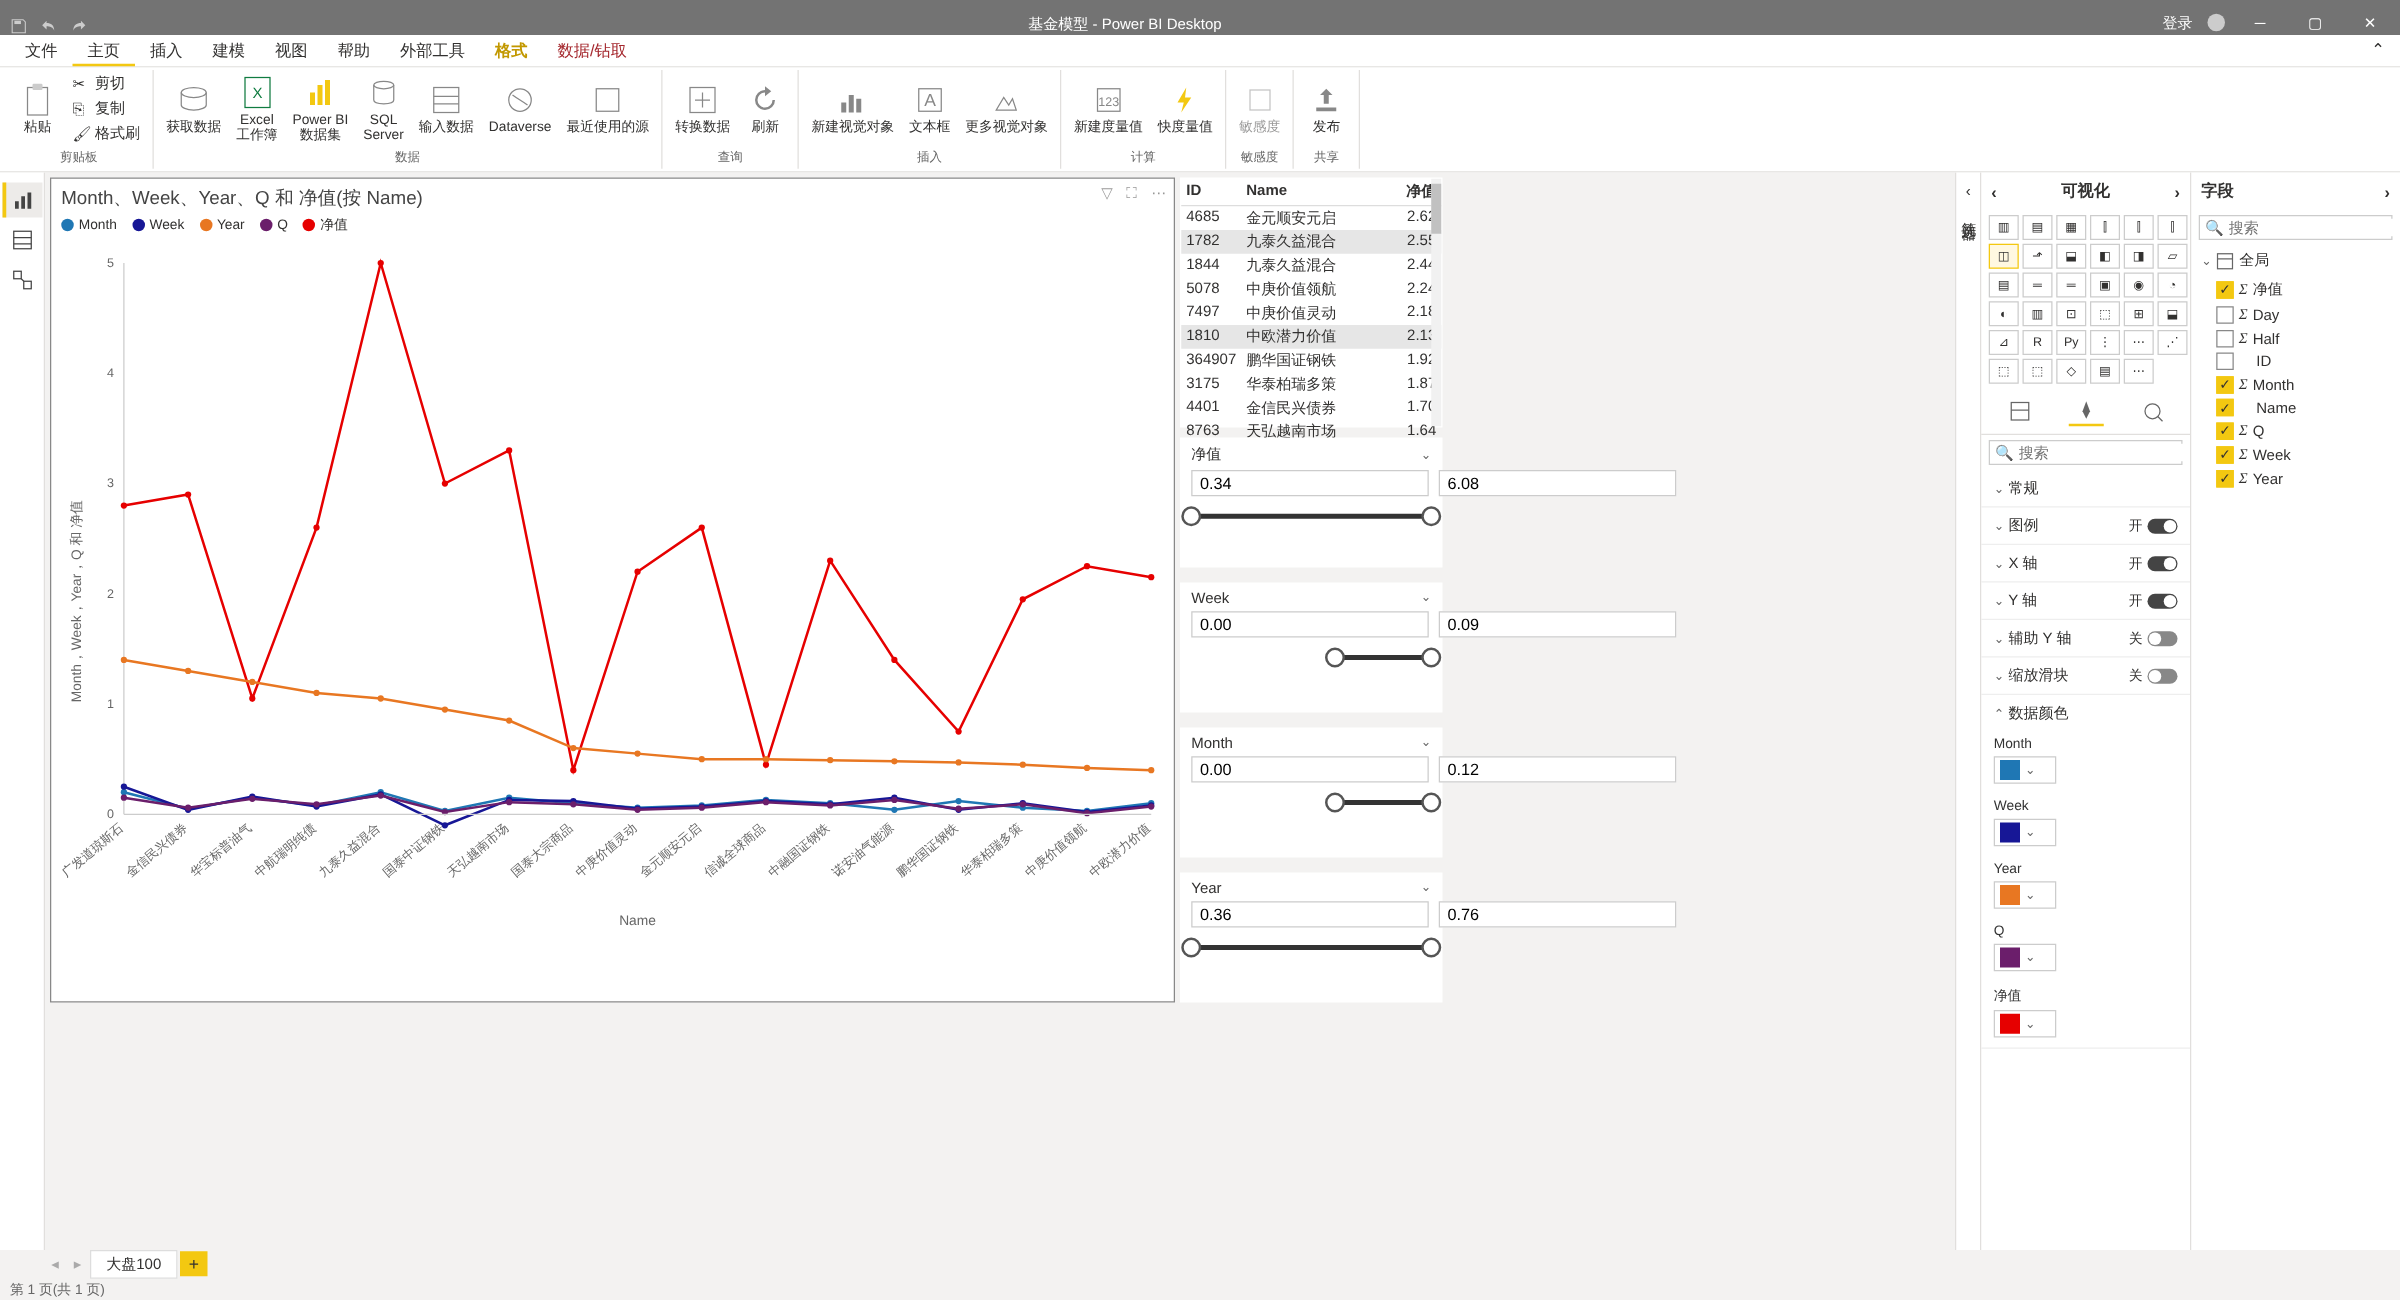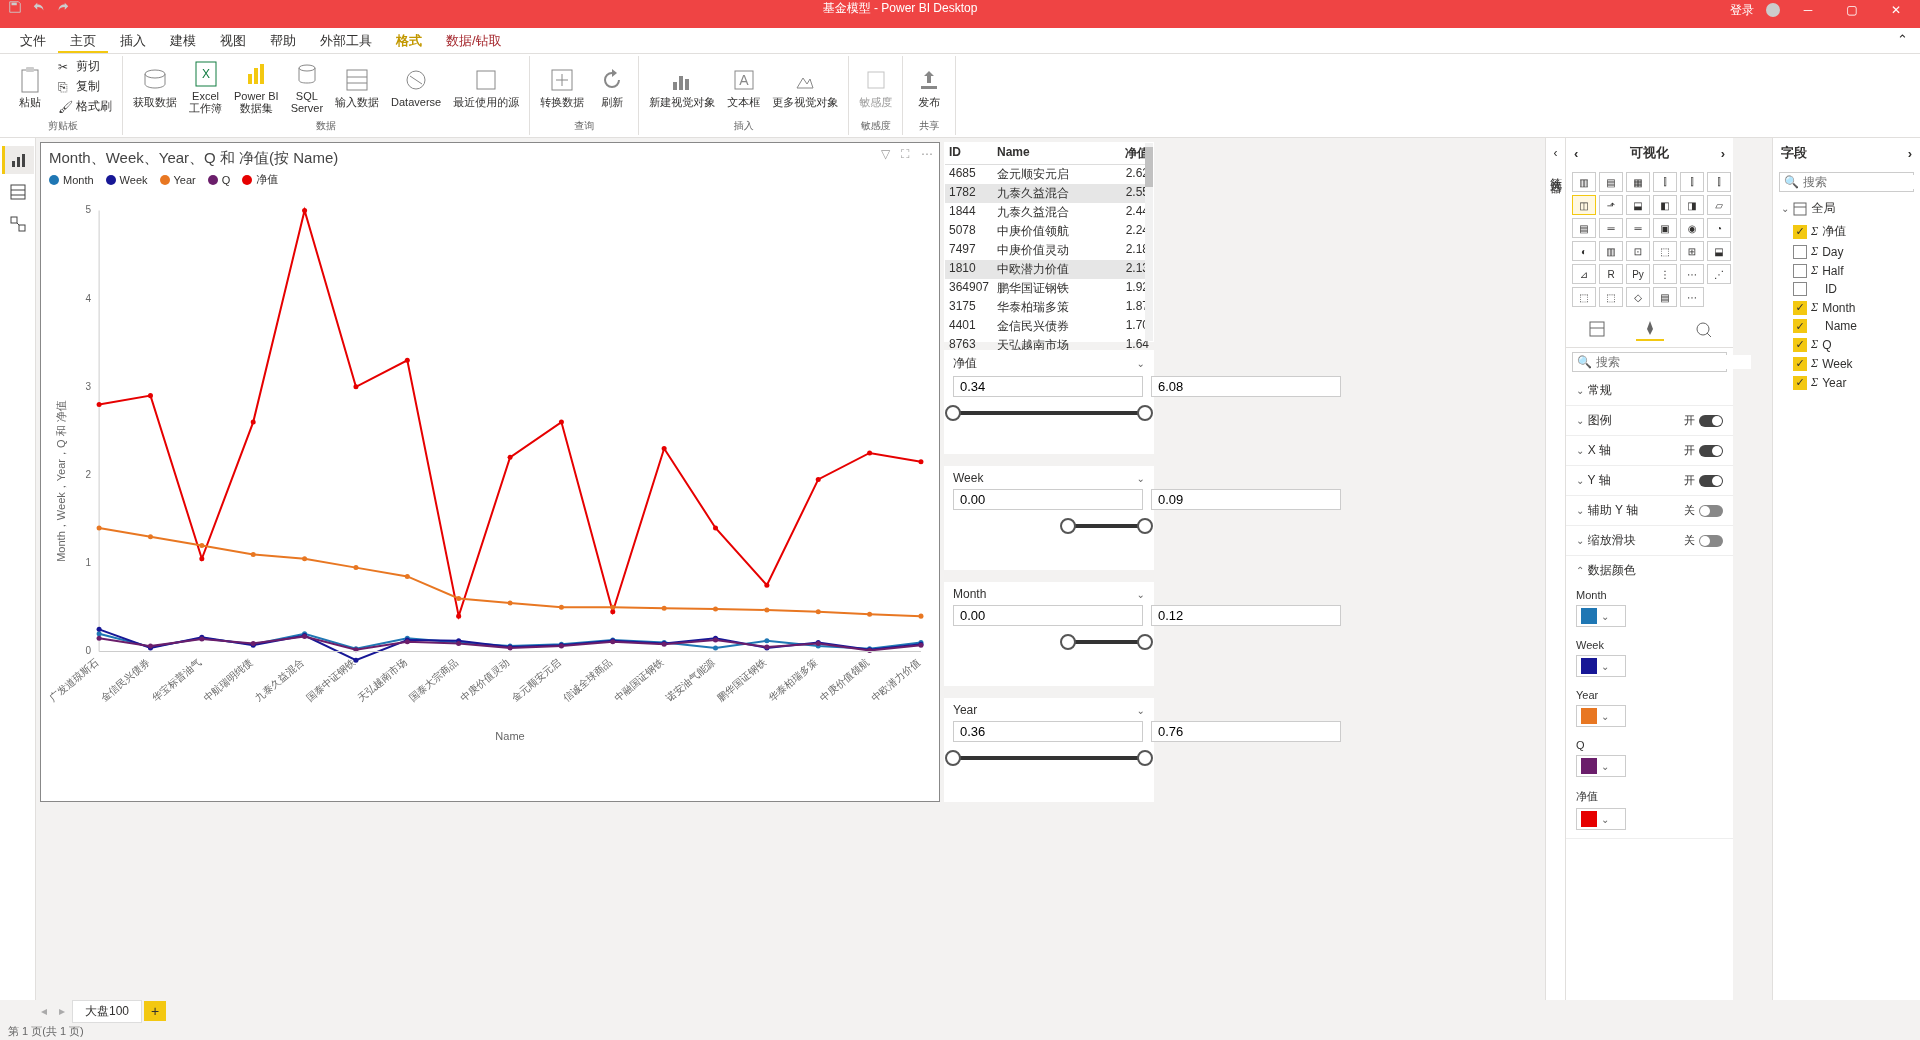--- a/index.html
+++ b/index.html
@@ -1,19 +1,19 @@
 <!DOCTYPE html>
 <html><head>
 <meta charset="utf-8">
 <style>
 * { margin: 0; padding: 0; box-sizing: border-box; font-family: "Segoe UI", "Microsoft YaHei", sans-serif; }
 body { background: #f3f2f1; overflow: hidden; font-size: 12px; color: #323130; }
 
 
-.titlebar { height: 28px; background: #ef4444; color: #fff; display: flex; align-items: flex-start; padding: 0 8px; }
+.titlebar { height: 28px; background: #737373; color: #fff; display: flex; align-items: flex-end; padding: 0 8px; }
 .titlebar-left { display: flex; gap: 10px; align-items: center; }
 .titlebar-center { flex: 1; text-align: center; font-size: 12px; }
 .titlebar-right { display: flex; gap: 12px; align-items: center; }
 .tb-icon { width: 14px; height: 14px; cursor: pointer; fill: #ccc; }
 .win-btn { width: 32px; height: 20px; display: flex; align-items: center; justify-content: center; cursor: pointer; }
 
 
 .ribbon-tabs { height: 26px; background: #fff; display: flex; padding-left: 8px; border-bottom: 1px solid #e1dfdd; }
 .ribbon-tab { padding: 4px 12px; font-size: 13px; cursor: pointer; }
 .ribbon-tab.active { border-bottom: 2px solid #f3c811; }
@@ -93,21 +93,21 @@
 .toggle.on .toggle-track { background: #444; }
 .toggle.on .toggle-knob { right: 1px; }
 .toggle.off .toggle-knob { left: 1px; }
 .chev { font-size: 10px; color: #666; }
 .color-row { display: flex; flex-direction: column; padding: 4px 10px 8px; gap: 4px; }
 .color-label { font-size: 11px; color: #333; }
 .color-picker { display: flex; align-items: center; gap: 4px; border: 1px solid #ccc; width: 50px; padding: 2px 4px; cursor: pointer; }
 .color-swatch { width: 16px; height: 16px; }
 
 
-.fieldspane { width: 148px; background: #fff; border-left: 1px solid #e1dfdd; display: flex; flex-direction: column; margin-left: 39px; }
+.fieldspane { width: 168px; background: #fff; border-left: 1px solid #e1dfdd; display: flex; flex-direction: column; }
 .field-table-header { display: flex; align-items: center; gap: 4px; padding: 4px 8px; font-size: 12px; cursor: pointer; }
 .field-item { display: flex; align-items: center; gap: 4px; padding: 2px 8px 2px 20px; font-size: 12px; cursor: pointer; }
 .field-check { width: 14px; height: 14px; border: 1px solid #888; display: flex; align-items: center; justify-content: center; font-size: 11px; }
 .field-check.checked { background: #f3c811; border-color: #f3c811; }
 .sigma { font-family: "Times New Roman"; font-style: italic; }
 
 
 .page-tabs { height: 22px; background: #f3f2f1; display: flex; align-items: center; padding-left: 36px; gap: 2px; }
 .page-tab-nav { width: 16px; height: 16px; display: flex; align-items: center; justify-content: center; cursor: pointer; color: #aaa; }
 .page-tab { background: #fff; padding: 2px 12px; font-size: 12px; border: 1px solid #ddd; cursor: pointer; }
@@ -313,20 +313,42 @@
       <div class="rbtn">
           <div class="rbtn-icon">
             <svg width="24" height="24">
               <path d="M4 20l6-10 4 6 3-5 3 9z" fill="none" stroke="#888"></path>
             </svg>
           </div>
           <div class="rbtn-label">更多视觉对象</div>
         </div>
     </div>
     <div class="ribbon-group-label">插入</div>
+  </div>
+  <div class="ribbon-group">
+    <div class="ribbon-group-items">
+      <div class="rbtn">
+          <div class="rbtn-icon">
+            <svg width="24" height="24">
+              <rect x="3" y="3" width="18" height="18" fill="none" stroke="#888"></rect>
+              <text x="12" y="17" text-anchor="middle" font-size="10" fill="#888">123</text>
+            </svg>
+          </div>
+          <div class="rbtn-label">新建度量值</div>
+        </div>
+      <div class="rbtn">
+          <div class="rbtn-icon">
+            <svg width="24" height="24">
+              <path d="M13 2L6 14h5l-2 8 8-12h-5z" fill="#f3c811"></path>
+            </svg>
+          </div>
+          <div class="rbtn-label">快度量值</div>
+        </div>
+    </div>
+    <div class="ribbon-group-label">计算</div>
   </div>
   <div class="ribbon-group">
     <div class="ribbon-group-items">
       <div class="rbtn" style="opacity:.5">
           <div class="rbtn-icon">
             <svg width="24" height="24">
               <rect x="4" y="4" width="16" height="16" fill="none" stroke="#888"></rect>
             </svg>
           </div>
           <div class="rbtn-label">敏感度</div>

